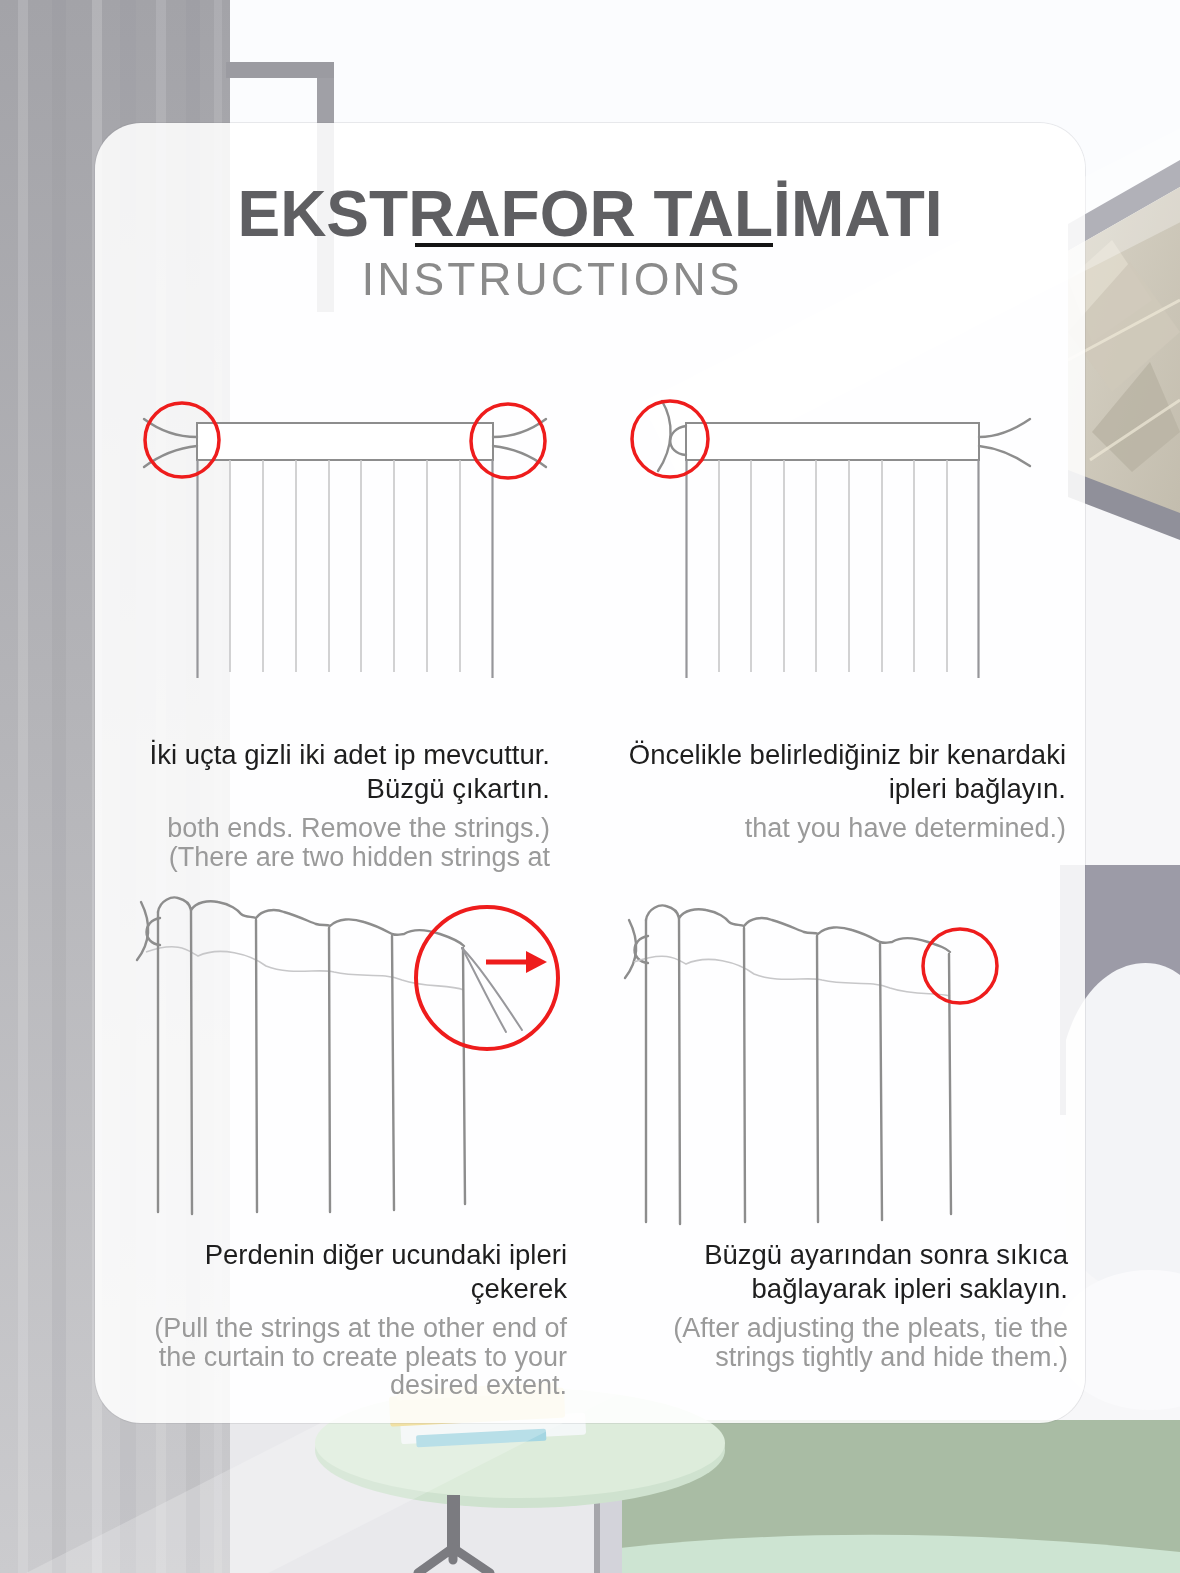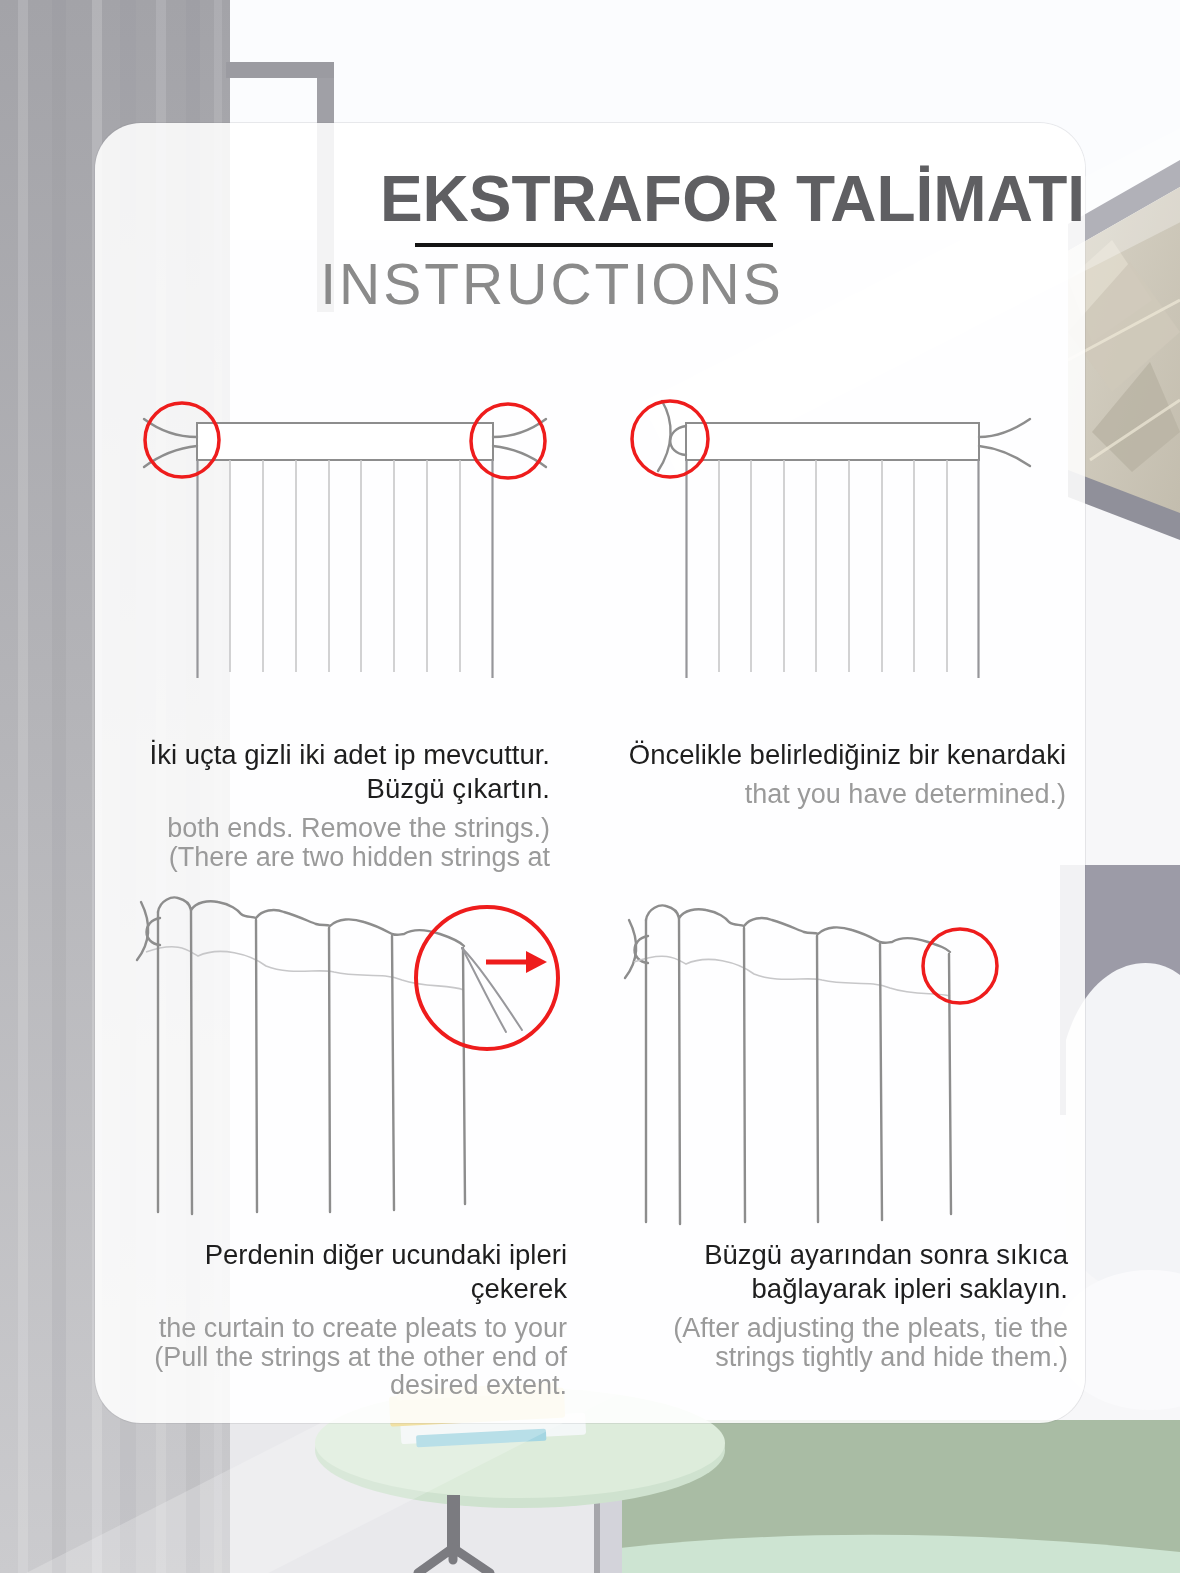--- a/index.html
+++ b/index.html
@@ -10,26 +10,26 @@
   html,body{margin:0;padding:0;background:#e9e9ec;}
   .stage{position:relative;width:1180px;height:1573px;overflow:hidden;
          background:#f6f6f8;font-family:"Liberation Sans",sans-serif;}
   .bg{position:absolute;left:0;top:0;}
   .card{position:absolute;left:95px;top:123px;width:990px;height:1300px;
         border-radius:46px;background:rgba(255,255,255,0.87);
         box-shadow:0 0 0 1px rgba(120,120,130,0.15);}
   .sheen{position:absolute;transform:rotate(-27deg);pointer-events:none;}
   .s1{left:620px;top:230px;width:740px;height:84px;background:rgba(255,255,255,0.30);}
   .s2{left:-140px;top:1430px;width:920px;height:110px;background:rgba(255,255,255,0.22);}
-  .title{position:absolute;left:95px;top:167px;width:990px;text-align:right;
+  .title{position:absolute;left:95px;top:182px;width:990px;text-align:center;
          font-size:64px;font-weight:bold;line-height:1;color:var(--title);}
   .title-rule{position:absolute;left:415px;top:243px;width:358px;height:4px;
               background:var(--underline);}
   .subtitle{position:absolute;left:95px;top:255px;width:914px;text-align:center;
-            font-size:57px;font-weight:300;letter-spacing:3px;line-height:1.05;
+            font-size:46px;font-weight:300;letter-spacing:3px;line-height:1.05;
             color:var(--subtitle);}
   .diag{position:absolute;}
   .d1{left:130px;top:395px;} .d2{left:615px;top:395px;}
   .d3{left:120px;top:890px;} .d4{left:610px;top:890px;}
   .caption{position:absolute;text-align:right;}
   .caption .tr{font-size:27.5px;line-height:34px;color:var(--caption-dark);}
   .caption .en{margin-top:8px;font-size:27px;line-height:28.5px;color:var(--caption-gray);}
   .c1{left:120px;top:738px;width:430px;}
   .c2{left:618px;top:738px;width:448px;}
   .c3{left:112px;top:1238px;width:455px;}
@@ -192,33 +192,34 @@
     </div>
     <div class="en">
       <div>both ends. Remove the strings.)</div>
       <div>(There are two hidden strings at</div>
     </div>
   </div>
 
   <div class="caption c2">
     <div class="tr">
       <div>Öncelikle belirlediğiniz bir kenardaki</div>
+      <div>ipleri bağlayın.</div>
     </div>
     <div class="en">
       <div>that you have determined.)</div>
     </div>
   </div>
 
   <div class="caption c3">
     <div class="tr">
       <div>Perdenin diğer ucundaki ipleri çekerek</div>
     </div>
     <div class="en">
+      <div>(Pull the strings at the other end of</div>
       <div>the curtain to create pleats to your</div>
-      <div>(Pull the strings at the other end of</div>
       <div>desired extent.</div>
     </div>
   </div>
 
   <div class="caption c4">
     <div class="tr">
       <div>Büzgü ayarından sonra sıkıca</div>
       <div>bağlayarak ipleri saklayın.</div>
     </div>
     <div class="en">

